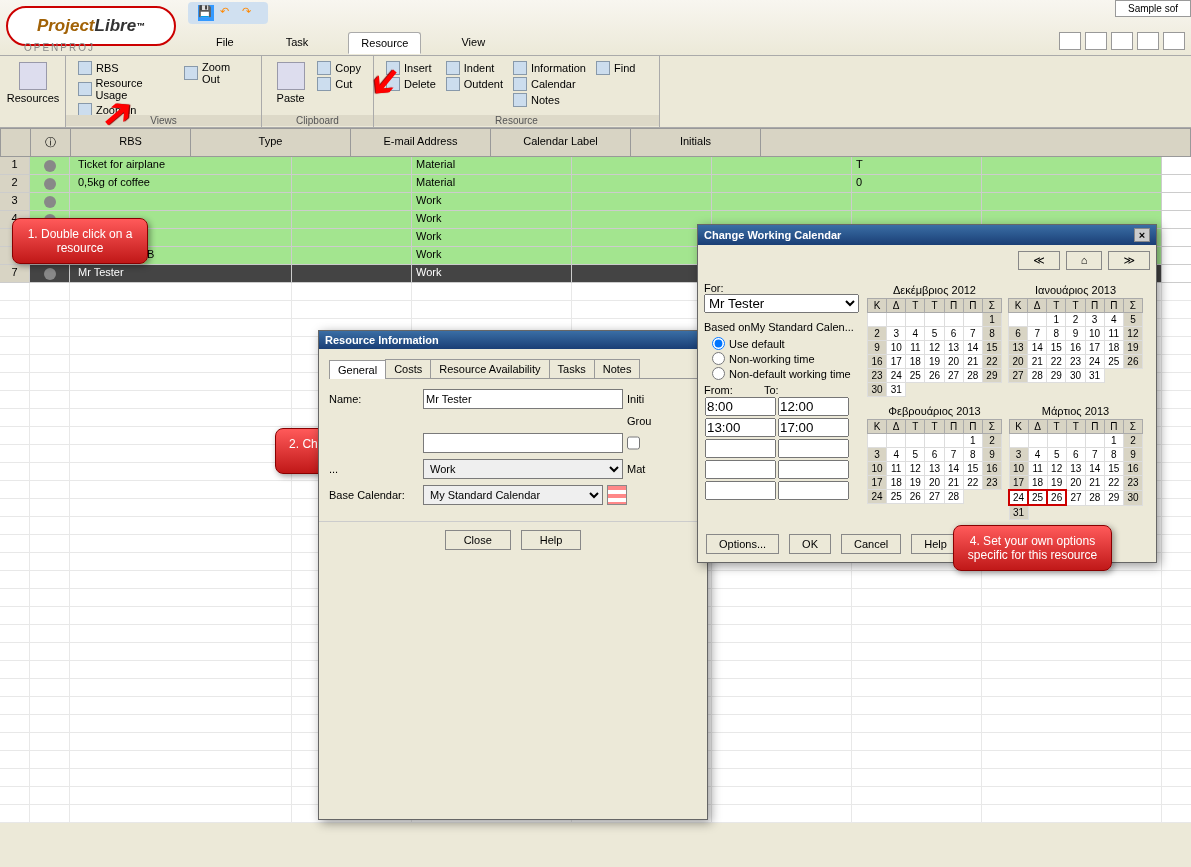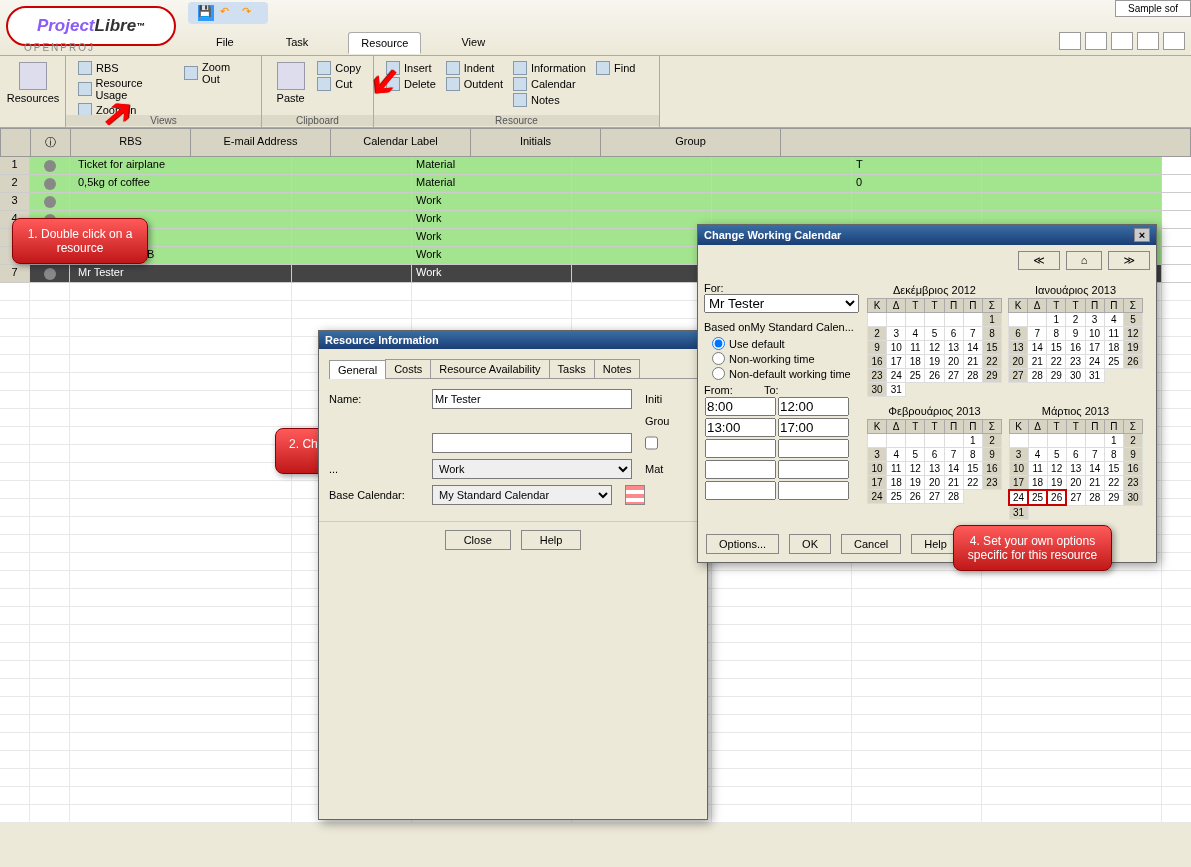--- a/index.html
+++ b/index.html
@@ -1,19 +1,19 @@
 <!DOCTYPE html>
 <html><head>
 <meta charset="utf-8">
 <style>
 * { box-sizing: border-box; margin: 0; padding: 0; }
 body { font-family: Tahoma, Arial, sans-serif; font-size: 11px; background: #ece9d8; width: 1191px; height: 867px; overflow: hidden; position: relative; color: #000;}
 .titlebar { height: 56px; background: linear-gradient(#f8f6f0,#ece9d8); display: flex; align-items: flex-start; position: relative; border-bottom: 1px solid #aaa;}
 .logo { width: 170px; height: 40px; background: #fff; border: 2px solid #c00; border-radius: 24px; margin: 6px; display: flex; align-items: center; justify-content: center; font-weight: bold; font-size: 17px; font-style: italic;}
-.logo .p { color: #8b5cf6;}
+.logo .p { color: #a16207;}
 .logo .l { color: #333;}
 .openproj { position: absolute; left: 24px; top: 42px; font-size: 10px; color: #888; letter-spacing: 2px;}
 .qat { display: flex; gap: 6px; background: #d0e0f0; padding: 3px 10px; border-radius: 4px; margin-top: 2px; margin-left: 6px;}
 .qat span { width: 16px; height: 16px; display: inline-block;}
 .menutabs { display: flex; gap: 28px; position: absolute; left: 204px; top: 32px;}
 .menutabs div { padding: 4px 12px; cursor: pointer;}
 .menutabs .active { background: #fff; border: 1px solid #aaa; border-bottom-color: #fff; border-radius: 3px 3px 0 0;}
 .sampletext { position: absolute; right: 0; top: 0; border: 1px solid #999; background: #fff; padding: 2px 12px; font-size:10px;}
 .vicons { position: absolute; right: 6px; top: 32px; display: flex; gap: 4px;}
 .vicons span { width: 22px; height: 18px; border: 1px solid #999; background: #fff; display:inline-block;}
@@ -52,21 +52,21 @@
 .arrow { position:absolute; color:#f00; font-size:40px; z-index:40; transform-origin:center; text-shadow:1px 1px 1px #800;}
 
 
 .dialog { position:absolute; background:#ece9d8; border:1px solid #666; box-shadow:3px 3px 10px rgba(0,0,0,.4); z-index:100;}
 .dlgtitle { background:linear-gradient(#3a6ea5,#1a3e75); color:#fff; padding:3px 6px; font-size:11px; font-weight:bold; display:flex; justify-content:space-between; align-items:center;}
 .dlgx { background:#ccc; color:#000; width:16px; height:14px; text-align:center; line-height:12px; border:1px solid #888; cursor:pointer;}
 .dlgbody { padding:10px;}
 .dlgtabs { display:flex; border-bottom:1px solid #999; margin-bottom:10px;}
 .dlgtabs div { padding:3px 8px; border:1px solid #999; border-bottom:none; background:#ece9d8; margin-right:-1px; font-size:11px; cursor:pointer;}
 .dlgtabs .active { background:#fff; position:relative; top:1px;}
-.fld { display:flex; align-items:center; margin-bottom:6px; gap:13px;}
+.fld { display:flex; align-items:center; margin-bottom:6px; gap:4px;}
 .fld label { width:90px; font-size:11px;}
 .fld input, .fld select { border:1px solid #7a7a7a; padding:2px; font-size:11px; height:20px;}
 .dlgbtns { display:flex; justify-content:center; gap:10px; padding:8px; border-top:1px solid #ccc;}
 .btn { background:#ece9d8; border:1px solid #888; padding:3px 18px; font-size:11px; cursor:pointer;}
 
 
 .caldlg { left:697px; top:224px; width:460px;}
 .navbtns { display:flex; justify-content:flex-end; gap:6px; padding:6px;}
 .navbtns .btn { padding:2px 14px;}
 .calbody { display:flex; padding:6px; gap:8px;}
@@ -216,24 +216,24 @@
       </div>
     </div>
     <div class="glabel">Resource</div>
   </div>
 </div>
 
 <div class="gridhdr">
   <div class="gc0"></div>
   <div class="gc1">ⓘ</div>
   <div class="gc3">RBS</div>
+  <div class="gc4">Type</div>
   <div class="gc5">E-mail Address</div>
   <div class="gc6">Calendar Label</div>
   <div class="gc7">Initials</div>
-  <div class="gc8">Group</div>
 </div>
 <div class="gridbody" id="gridbody">
     <div class="grow green">
       <div class="gc0">1</div>
       <div class="gc1">
         <span class="ricon"></span>
       </div>
       <div class="gc2">Ticket for airplane</div>
       <div class="gc3"></div>
       <div class="gc4">Material</div>

